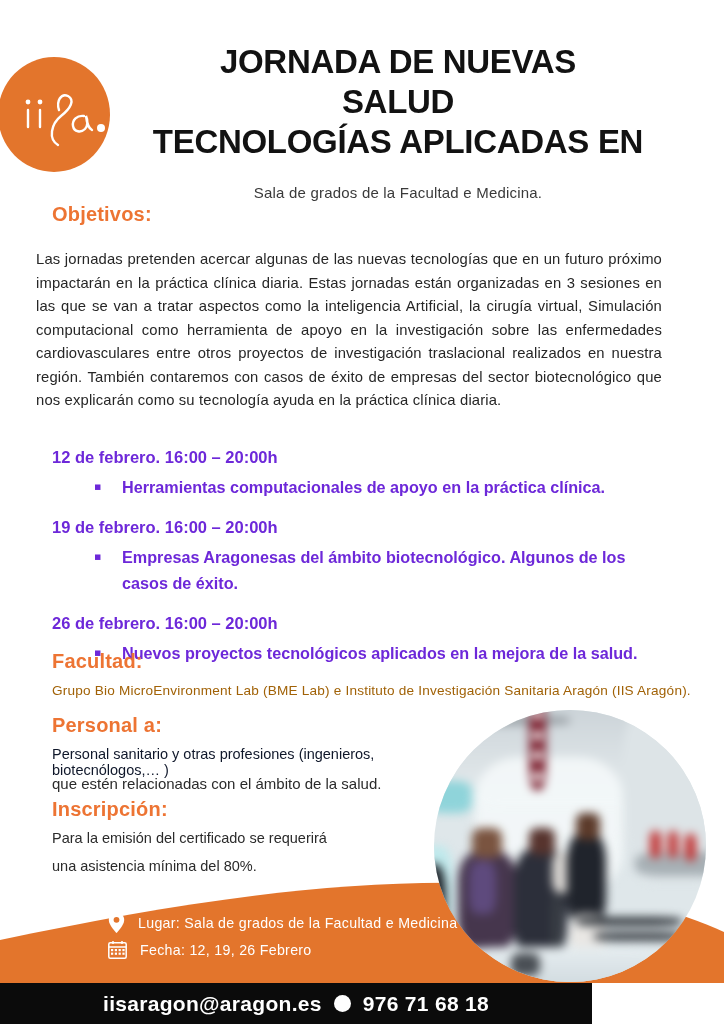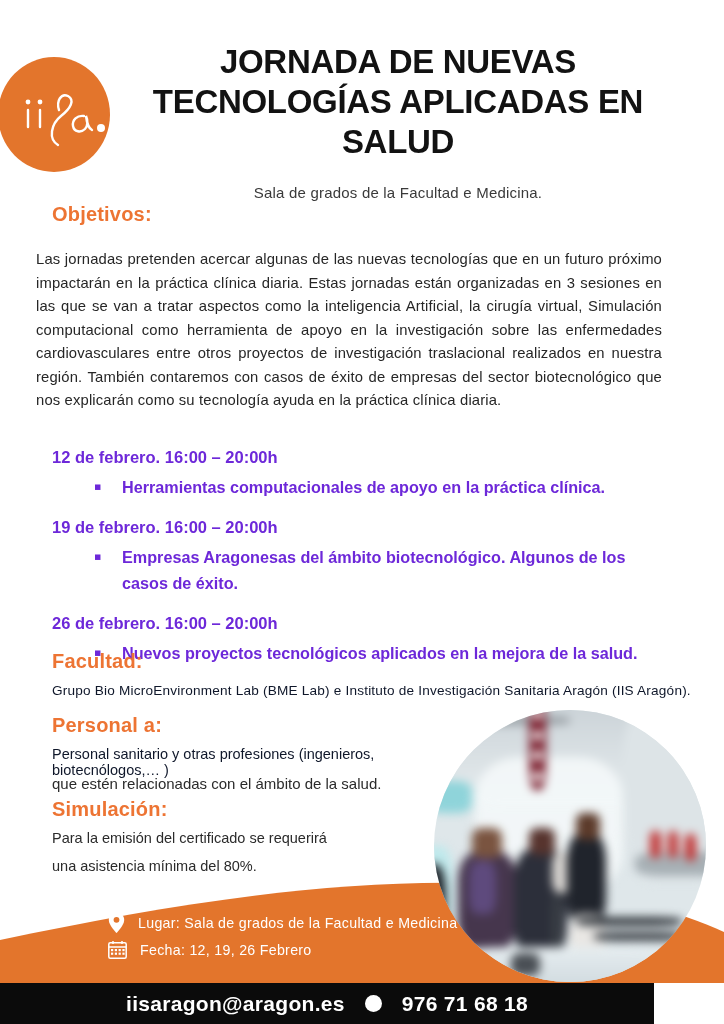--- a/index.html
+++ b/index.html
@@ -37,21 +37,21 @@
   }
   
   .schedule{position:absolute; left:52px; top:446px; width:600px; color:#6d28d9;}
   .sch-date{font-weight:700; font-size:16.5px; line-height:22px;}
   .sch-item{display:flex; margin:6px 0 0 42px; width:552px; font-weight:700; font-size:16.2px; line-height:26px;}
   .sch-item + .sch-date{margin-top:16px;}
   .bullet{flex:0 0 28px; font-size:11px; line-height:26px; font-family:"DejaVu Sans", sans-serif;}
   
   .org-body{
     position:absolute; left:52px; top:683px; width:640px;
-    font-size:13.6px; color:#0f172a; letter-spacing:0.2px;
+    font-size:13.6px; color:#a16207; letter-spacing:0.2px;
   }
   .dir-line1{position:absolute; left:52px; top:746px; width:400px; font-size:14.5px; color:#0f172a;}
   .dir-line2{position:absolute; left:52px; top:775px; width:400px; font-size:15px; color:#2b2b2b;}
   .ins-line1{position:absolute; left:52px; top:830px; width:360px; font-size:14.5px; color:#2b2b2b;}
   .ins-line2{position:absolute; left:52px; top:858px; width:360px; font-size:14.5px; color:#2b2b2b;}
   
   .photo{
     position:absolute; left:434px; top:710px; width:272px; height:272px;
     border-radius:50%; overflow:hidden; background:#dfe7ea; z-index:3;
   }
@@ -87,23 +87,23 @@
   
   .wave{position:absolute; left:0; top:876px; width:724px; height:107px; z-index:2;}
   .band-row{
     position:absolute; left:108px; display:flex; align-items:center; gap:13px;
     color:#ffffff; font-size:14.2px; letter-spacing:0.3px; z-index:2;
   }
   .row-lugar{top:912px;}
   .row-fecha{top:941px;}
   
   .footer{
-    position:absolute; left:0; top:983px; width:654px; height:41px;
+    position:absolute; left:0; top:983px; width:592px; height:41px;
     background:#0B0B0B; display:flex; align-items:center; justify-content:center;
-    gap:20px; color:#ffffff; z-index:4;
+    gap:12px; color:#ffffff; z-index:4;
   }
   .footer .email, .footer .phone{font-size:21px; font-weight:700; letter-spacing:0.3px;}
   .phone-dot{width:17px; height:17px; border-radius:50%; background:#ffffff;}
 </style>
 </head>
 <body>
 
 <div class="poster">
 
   <div class="logo">
@@ -118,22 +118,22 @@
         <circle cx="30" cy="45" r="2.4"></circle>
         <circle cx="42" cy="45" r="2.4"></circle>
         <circle cx="103" cy="71" r="4"></circle>
       </g>
     </svg>
 
   </div>
 
   <div class="title">
     <div>JORNADA DE NUEVAS</div>
+    <div>SALUD</div>
     <div>TECNOLOGÍAS APLICADAS EN</div>
-    <div>SALUD</div>
   </div>
   <div class="subtitle">Sala de grados de la Facultad e Medicina.</div>
 
   <div class="h-orange" style="top:203px;">Objetivos:</div>
   <div class="para">Las jornadas pretenden acercar algunas de las nuevas tecnologías que en un futuro próximo impactarán en la práctica clínica diaria. Estas jornadas están organizadas en 3 sesiones en las que se van a tratar aspectos como la inteligencia Artificial, la cirugía virtual, Simulación computacional como herramienta de apoyo en la investigación sobre las enfermedades cardiovasculares entre otros proyectos de investigación traslacional realizados en nuestra región. También contaremos con casos de éxito de empresas del sector biotecnológico que nos explicarán como su tecnología ayuda en la práctica clínica diaria.</div>
 
   <div class="schedule">
     <div class="sch-date">12 de febrero. 16:00 – 20:00h</div>
     <div class="sch-item">
       <span class="bullet">▪</span>
@@ -151,21 +151,21 @@
     </div>
   </div>
 
   <div class="h-orange" style="top:650px;">Facultad:</div>
   <div class="org-body">Grupo Bio MicroEnvironment Lab (BME Lab)  e Instituto de Investigación Sanitaria Aragón (IIS Aragón).</div>
 
   <div class="h-orange" style="top:714px;">Personal a:</div>
   <div class="dir-line1">Personal  sanitario y otras profesiones (ingenieros, biotecnólogos,… )</div>
   <div class="dir-line2">que estén relacionadas con el ámbito de la salud.</div>
 
-  <div class="h-orange" style="top:798px;">Simulación:</div>
+  <div class="h-orange" style="top:798px;">Inscripción:</div>
   <div class="ins-line1">Para la emisión del certificado se requerirá</div>
   <div class="ins-line2">una asistencia mínima del 80%.</div>
 
   <div class="photo">
     <div class="ph">
       <div class="s1"></div>
       <div class="s3"></div>
       <div class="s2"></div>
       <div class="s4"></div>
       <div class="s5"></div>

